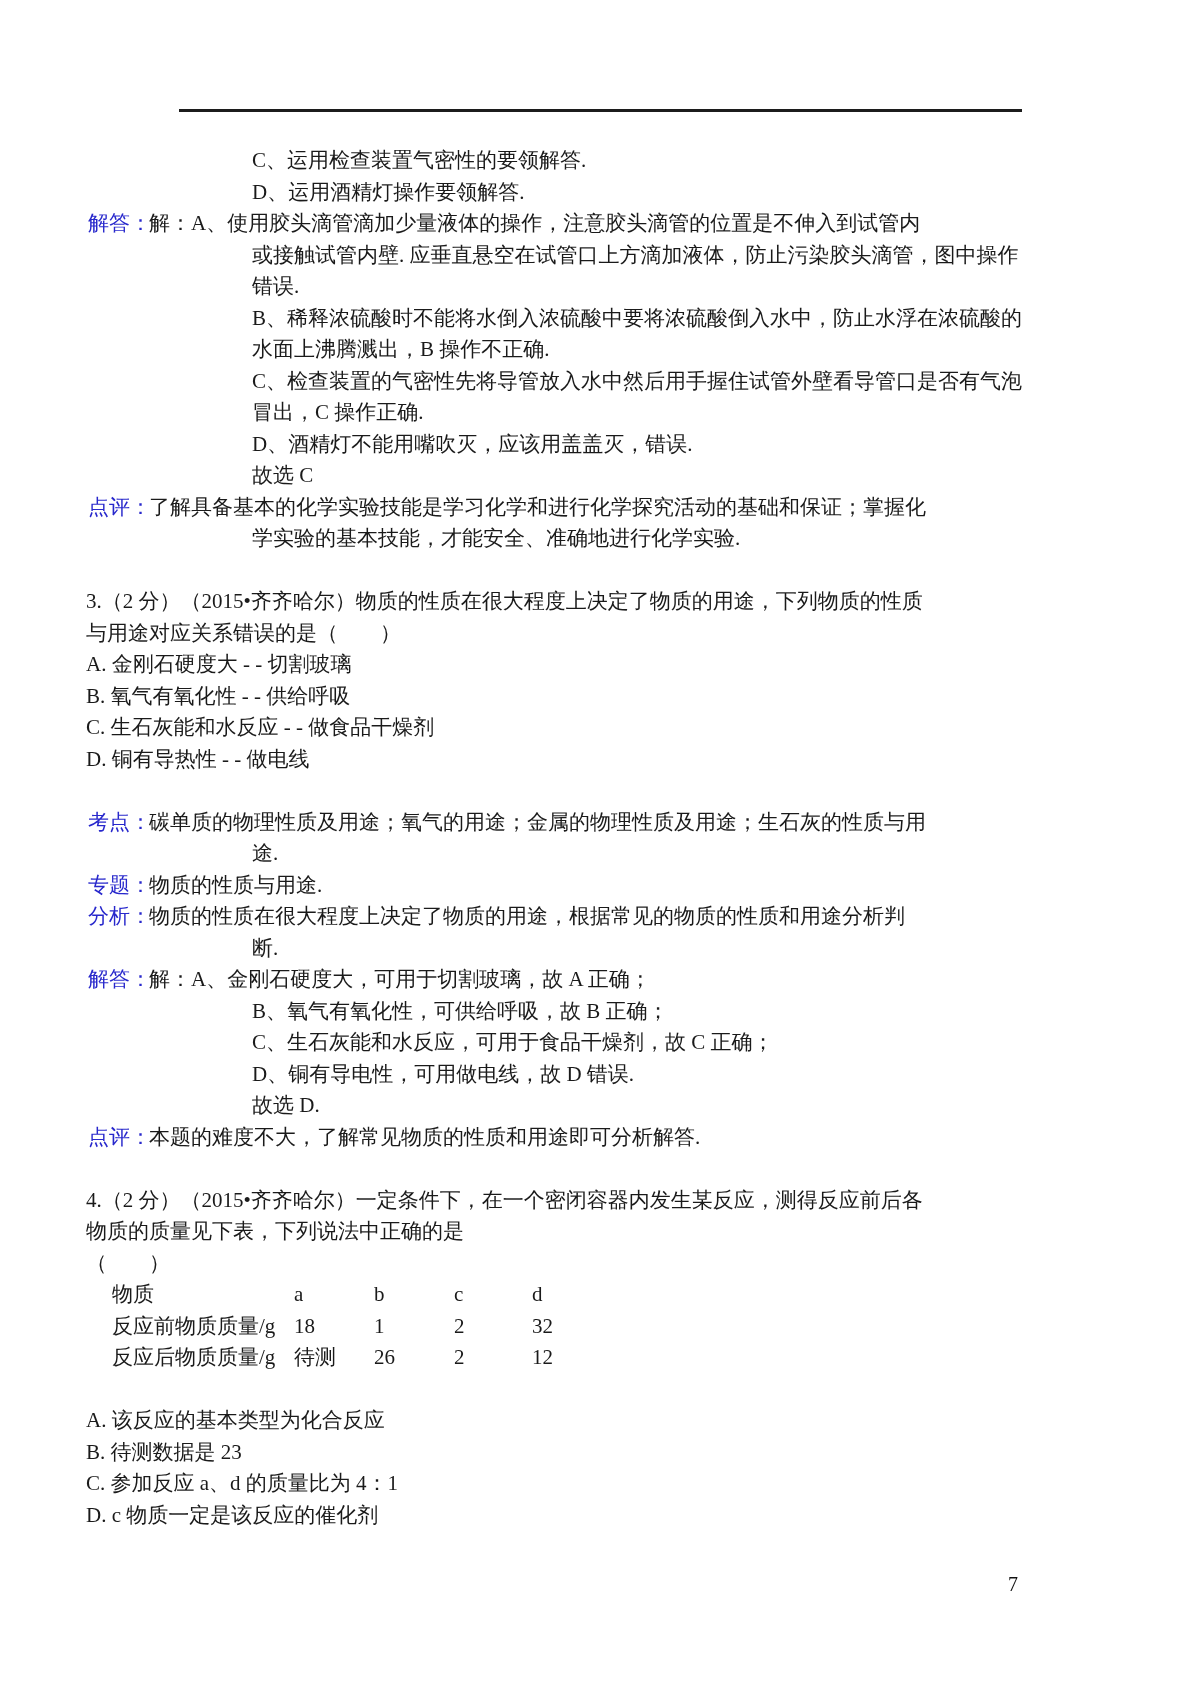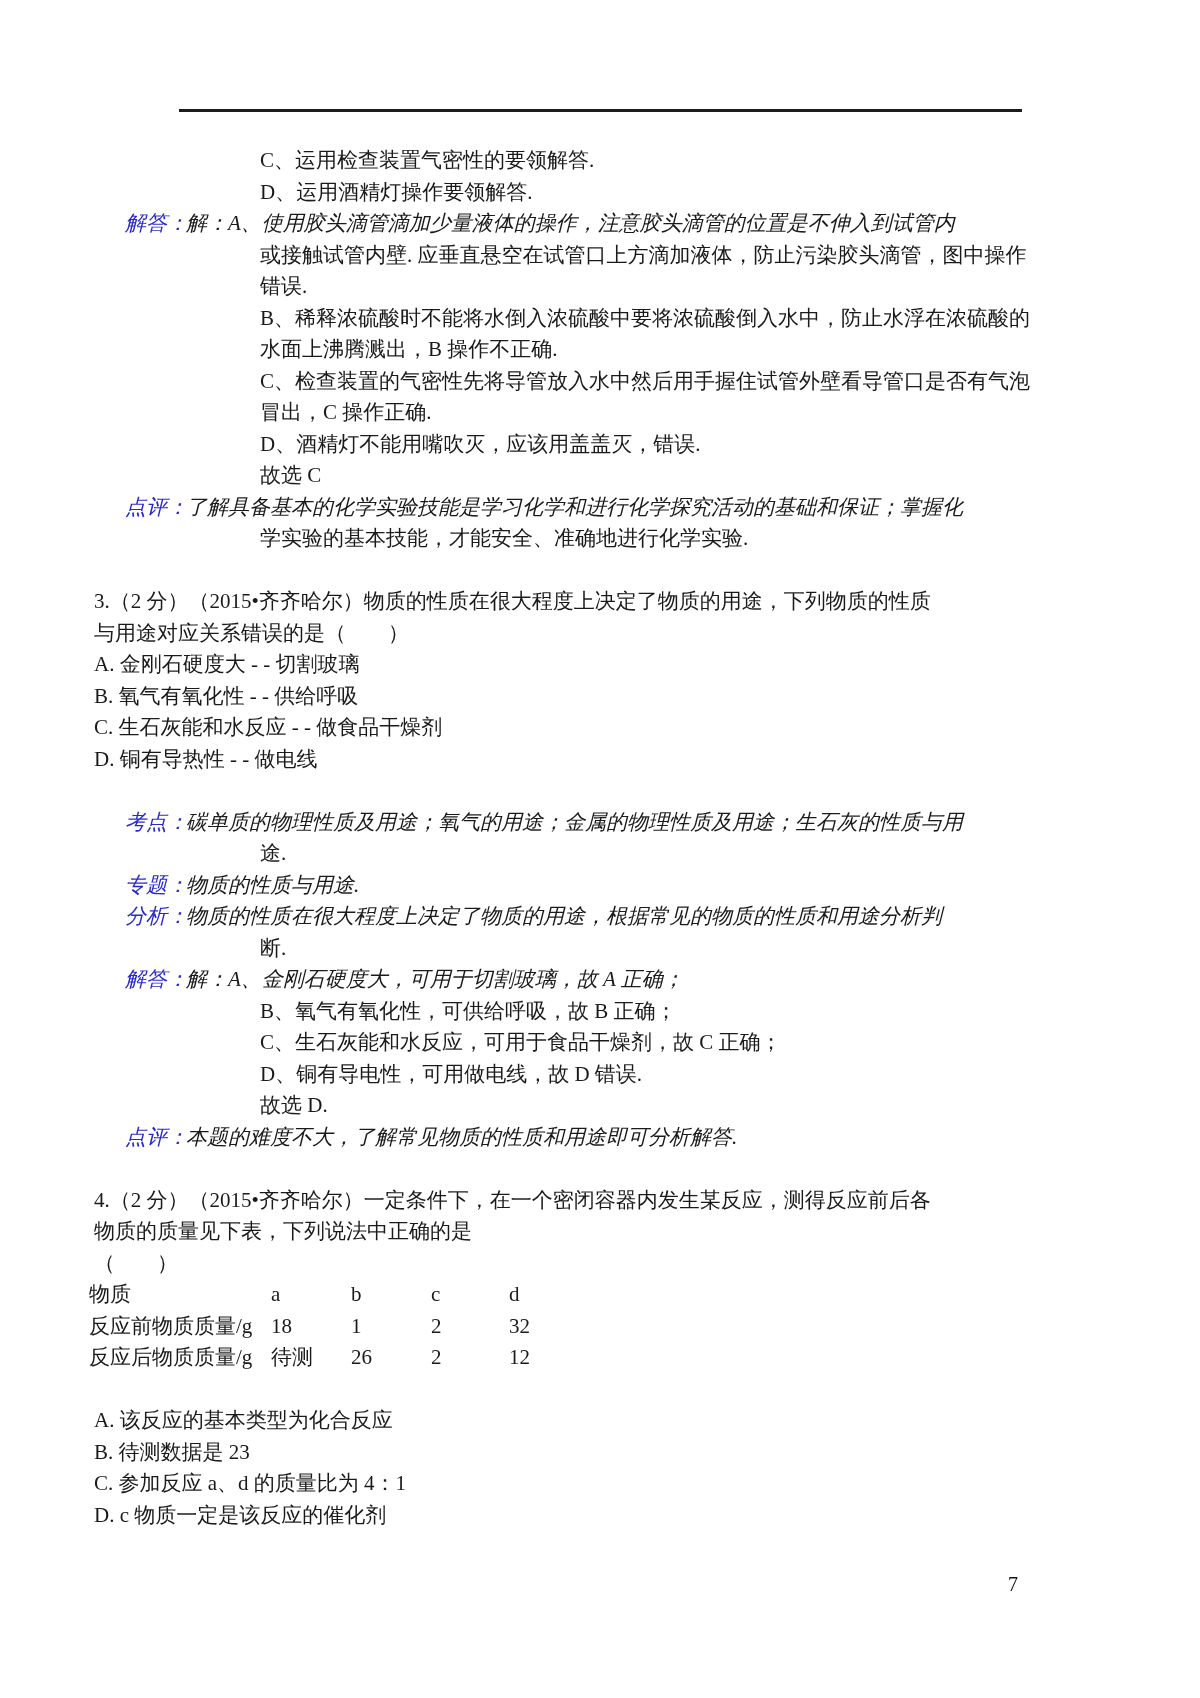--- a/index.html
+++ b/index.html
@@ -18,37 +18,37 @@
   #header-rule {
     position: absolute;
     left: 179px;
     top: 109px;
     width: 843px;
     height: 3px;
     background: var(--rule-color, #1c1c1c);
   }
   #content {
     position: absolute;
-    left: 16px;
+    left: 8px;
     top: 145px;
     width: 1012px;
     font-size: 21px;
     line-height: 31.5px;
     white-space: pre;
   }
   .line { height: 31.5px; }
   .i0 { margin-left: 78px; }
   .i1 { margin-left: 244px; }
-  .labeled { margin-left: 109px; font-style: italic; }
+  .labeled { margin-left: 80px; }
   .label {
     display: inline-block;
     width: 61px;
     color: var(--label-color, #2828cc);
   }
-  .table-line { position: relative; margin-left: 73px; }
+  .table-line { position: relative; margin-left: 104px; }
   .table-line .cell { position: absolute; top: 0; white-space: pre; }
   #page-number {
     position: absolute;
     left: 1008px;
     top: 1573px;
     font-size: 20px;
     color: #111;
   }
 </style>
 </head>

